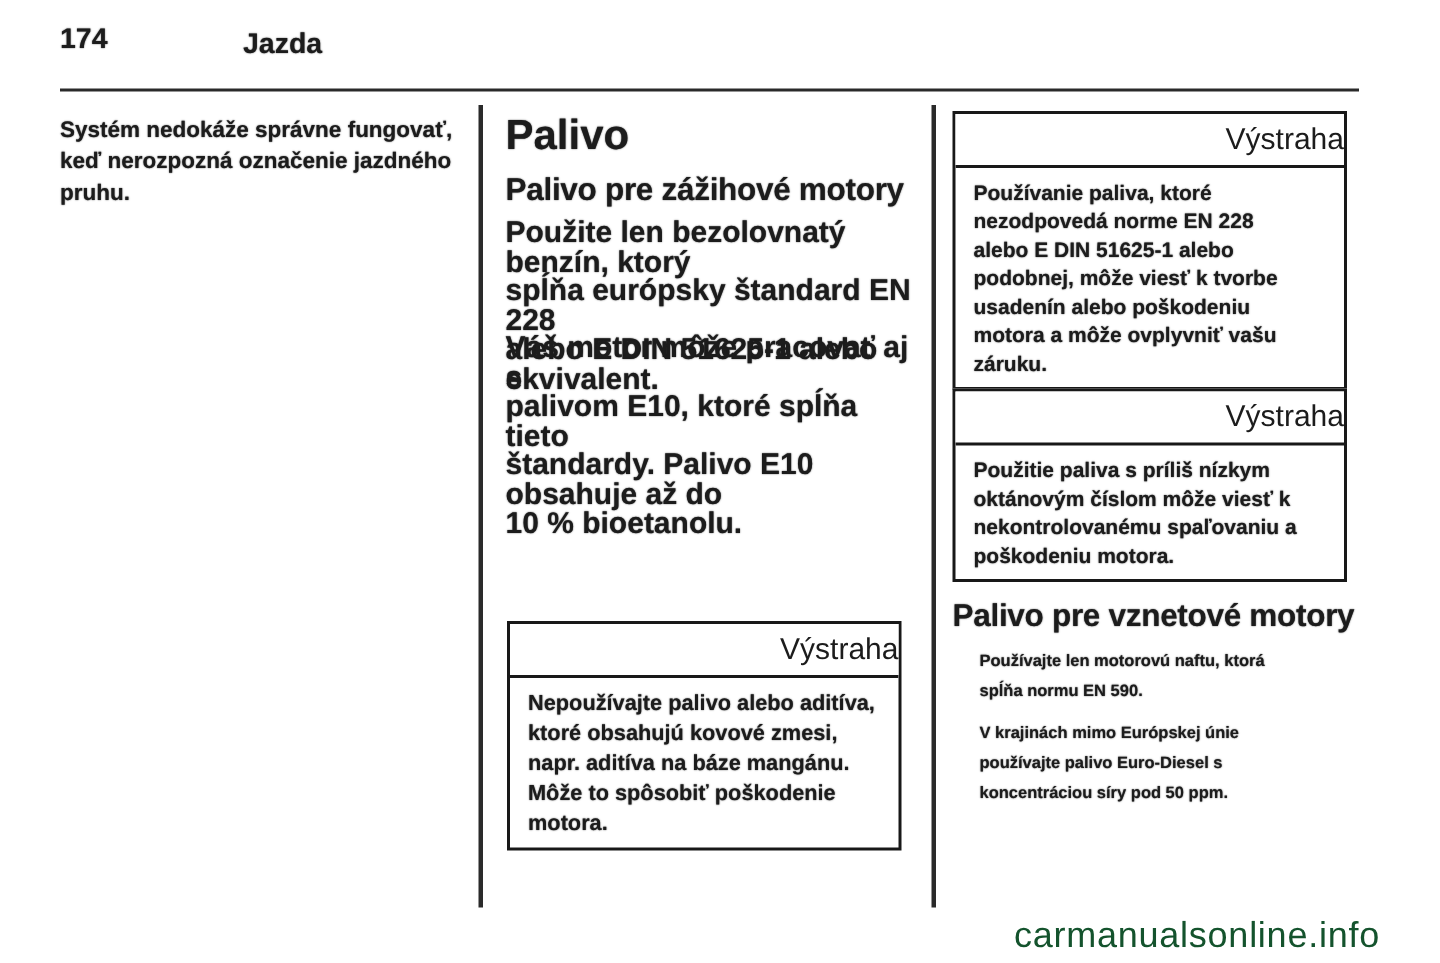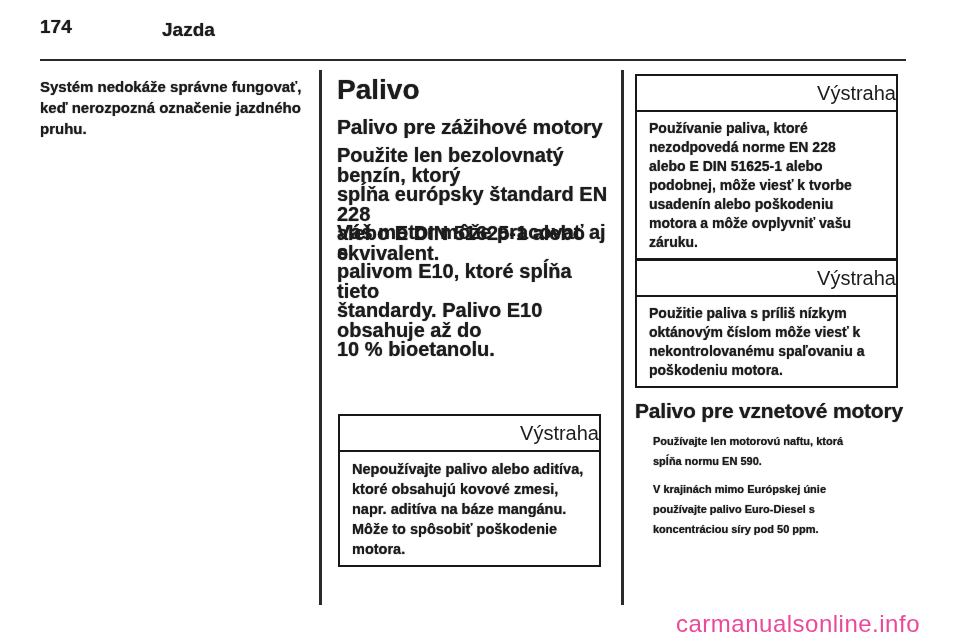--- a/index.html
+++ b/index.html
@@ -42,21 +42,21 @@
   .midwarn{left:338px;top:414px;width:263px;}
   .rwarn1{left:635px;top:74px;width:263px;}
   .rwarn2{left:635px;top:259px;width:263px;}
   .righthead{left:635px;top:398px;font-size:21px;line-height:25px;letter-spacing:-0.2px;text-align:center;}
   .rightpar{left:653px;width:272px;font-size:11px;line-height:20px;}
   .rp1{top:431px;}
   .rp2{top:479px;}
   .watermark{
     left:676px;top:610px;
     font-size:24px;
-    color:#ec4899;
+    color:#14532d;
     letter-spacing:0.5px;
     font-weight:normal;
     text-shadow:none;
   }
 </style>
 </head>
 <body>
 
 <div class="page">
 

